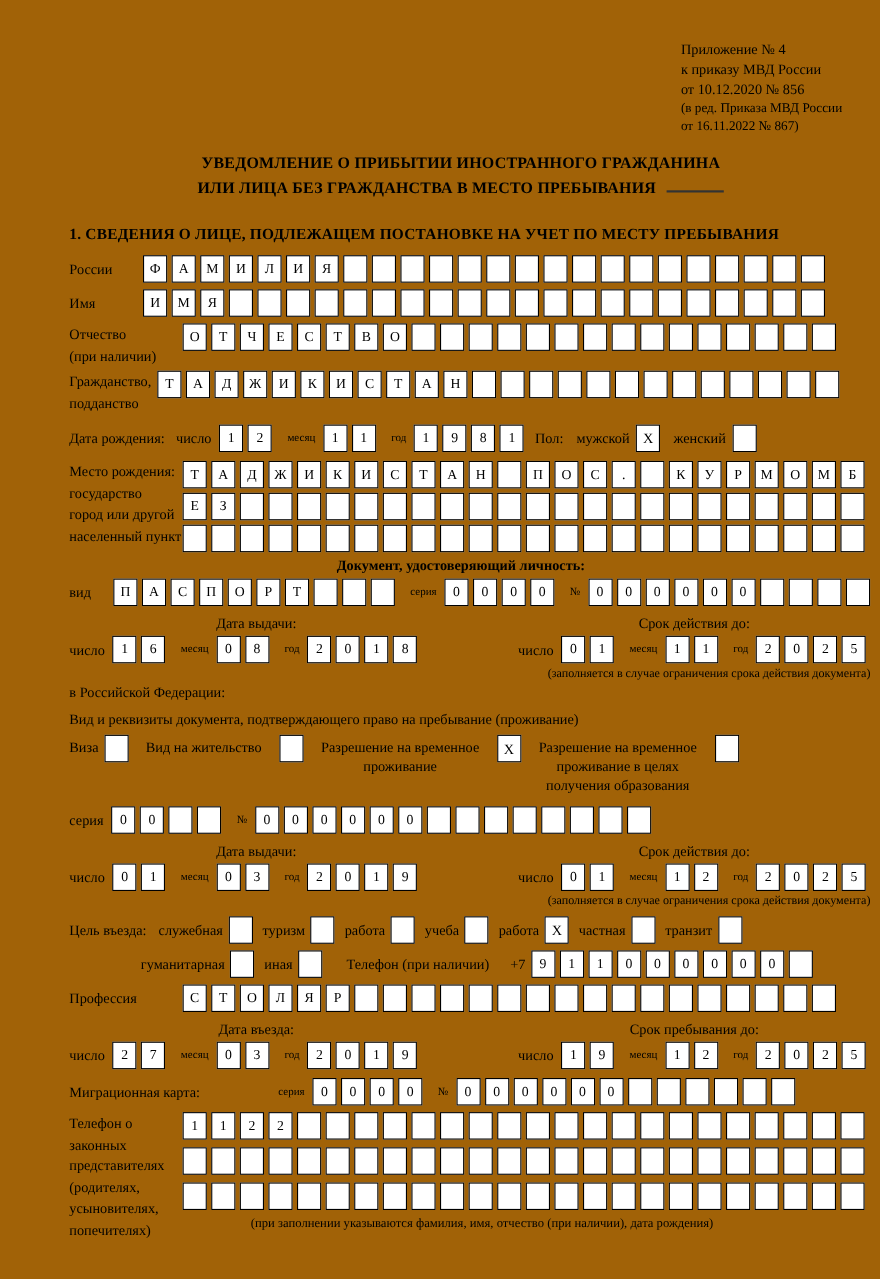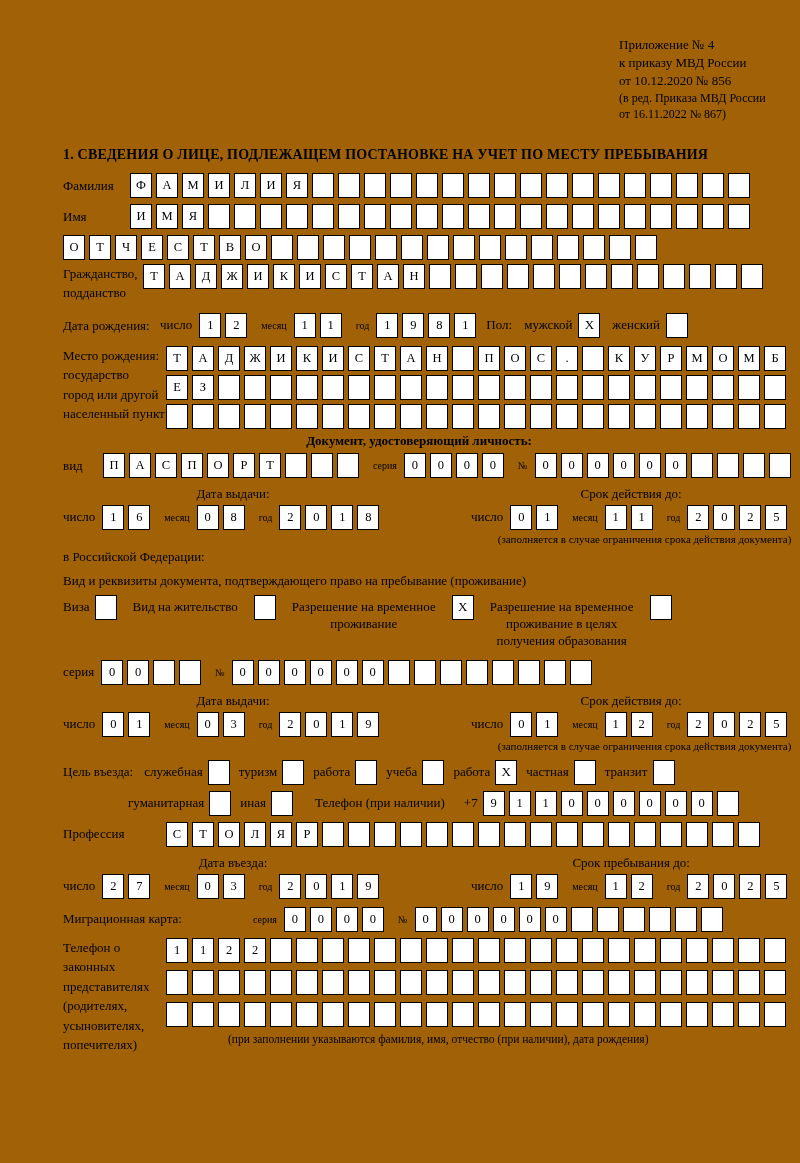--- a/index.html
+++ b/index.html
@@ -51,25 +51,31 @@
 
   <div class="hdr">
     <div>Приложение № 4</div>
     <div>к приказу МВД России</div>
     <div>от 10.12.2020 № 856</div>
     <div class="small">(в ред. Приказа МВД России</div>
     <div class="small">от 16.11.2022 № 867)</div>
   </div>
 
 
+  <div class="title">
+    <div>УВЕДОМЛЕНИЕ О ПРИБЫТИИ ИНОСТРАННОГО ГРАЖДАНИНА</div>
+    <div>
+      <span>ИЛИ ЛИЦА БЕЗ ГРАЖДАНСТВА В МЕСТО ПРЕБЫВАНИЯ</span><span class="blank"></span>
+    </div>
+  </div>
 
   <div class="sect">1. СВЕДЕНИЯ О ЛИЦЕ, ПОДЛЕЖАЩЕМ ПОСТАНОВКЕ НА УЧЕТ ПО МЕСТУ ПРЕБЫВАНИЯ</div>
 
   <div class="frow mt10 ac">
-    <div class="flabel w67">Фамилия</div>
+    <div class="flabel w67">России</div>
     <div class="cellrow">
         <span class="cell">Ф</span>
         <span class="cell">А</span>
         <span class="cell">М</span>
         <span class="cell">И</span>
         <span class="cell">Л</span>
         <span class="cell">И</span>
         <span class="cell">Я</span>
         <span class="cell"></span>
         <span class="cell"></span>
@@ -115,20 +121,22 @@
         <span class="cell"></span>
         <span class="cell"></span>
         <span class="cell"></span>
         <span class="cell"></span>
         <span class="cell"></span>
         <span class="cell"></span>
       </div>
   </div>
 
   <div class="frow mt6">
+    <div class="flabel w103 ml">Отчество
+(при наличии)</div>
     <div class="cellrow">
         <span class="cell">О</span>
         <span class="cell">Т</span>
         <span class="cell">Ч</span>
         <span class="cell">Е</span>
         <span class="cell">С</span>
         <span class="cell">Т</span>
         <span class="cell">В</span>
         <span class="cell">О</span>
         <span class="cell"></span>

